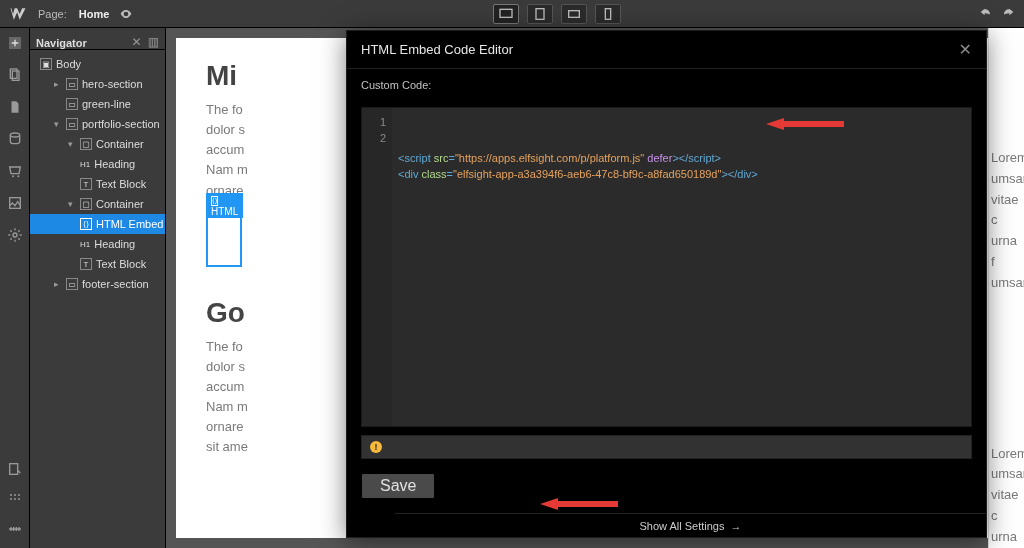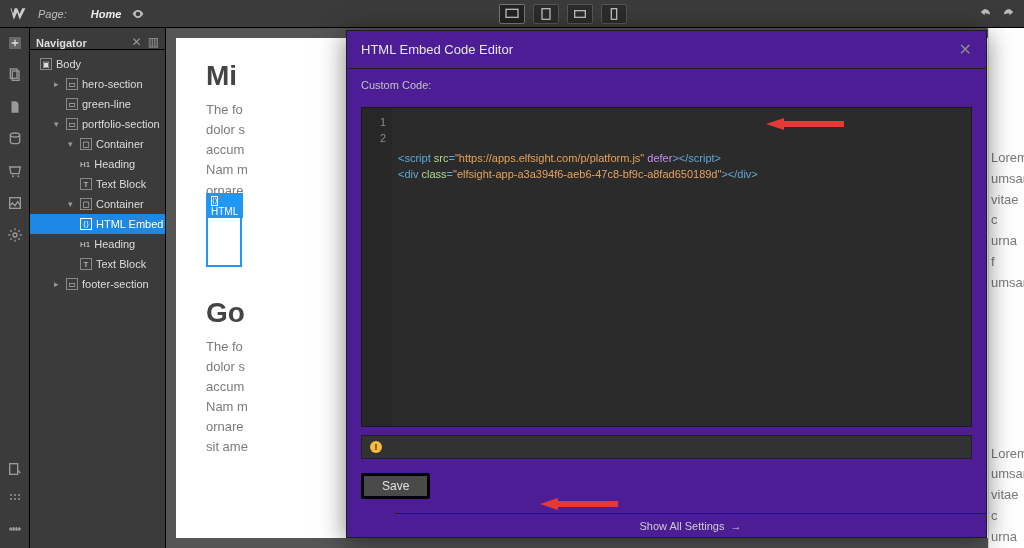--- a/index.html
+++ b/index.html
@@ -2,21 +2,21 @@
 <html><head>
 <meta charset="utf-8">
 <style>
 * { margin:0; padding:0; box-sizing:border-box; font-family:Arial,Helvetica,sans-serif; }
 html,body { width:1024px; height:548px; overflow:hidden; background:#2e2e2e; color:#d4d4d4; font-size:12px; }
 
 
 .topbar { height:28px; background:#3b3b3b; display:flex; align-items:center; padding:0 8px; border-bottom:1px solid #000; }
 .topbar .w-logo { width:20px; height:20px; display:flex; align-items:center; justify-content:center; margin-right:10px; }
 .topbar .w-logo svg { fill:#ccc; }
-.topbar .page-info { color:#bbb; font-size:11px; display:flex; align-items:center; gap:24px;font-style:italic;}
+.topbar .page-info { color:#bbb; font-size:11px; display:flex; align-items:center; gap:12px;}
 .topbar .page-name { color:#eee; font-weight:600;}
 .topbar .eye { width:18px;height:18px; margin-left:8px; display:flex;align-items:center;justify-content:center;}
 .topbar .center { flex:1; display:flex; justify-content:center; gap:8px; }
 .vp-btn { width:26px; height:20px; border:1px solid #555; border-radius:2px; display:flex; align-items:center; justify-content:center; background:#2b2b2b;}
 .vp-btn.active { background:#222; border-color:#777;}
 .vp-btn svg { width:16px; height:16px; stroke:#bbb; fill:none; }
 .topbar .right { display:flex; gap:6px; }
 .topbar .right svg { width:16px;height:16px; fill:#bbb;}
 
 
@@ -44,37 +44,37 @@
 .canvas-wrap { flex:1; background:#555; padding:10px; position:relative;}
 .canvas { background:#fff; width:100%; height:100%; padding:22px 30px; color:#555; overflow:hidden; position:relative;}
 .canvas h2 { font-size:28px; color:#444; font-weight:700; margin-bottom:8px;}
 .canvas p { font-size:13px; line-height:1.55; color:#7a7a7a;}
 .blue-box { margin-top:6px; width:36px; height:60px; border:2px solid #2196f3; position:relative;}
 .blue-box .tag{ position:absolute; top:-16px; left:-2px; background:#2196f3; color:#fff; font-size:10px; padding:1px 5px;}
 .section2 { margin-top:30px;}
 .right-strip { position:absolute; right:0; top:28px; width:36px; background:#fff; height:520px; color:#7a7a7a; font-size:13px; padding:80px 2px 0 2px; line-height:1.6; border-left:1px solid #ddd;}
 
 
-.modal { position:absolute; left:346px; top:30px; width:641px; background:#4c1d95; border:1px solid #1d1d1d; box-shadow:0 4px 24px rgba(0,0,0,.5); display:flex; flex-direction:column; height:508px;}
+.modal { position:absolute; left:346px; top:30px; width:641px; background:#000000; border:1px solid #1d1d1d; box-shadow:0 4px 24px rgba(0,0,0,.5); display:flex; flex-direction:column; height:508px;}
 .modal-head { height:38px; border-bottom:1px solid #222; display:flex; align-items:center; justify-content:space-between; padding:0 14px;}
 .modal-head .t { font-size:13px; color:#e6e6e6;}
 .modal-head .x { color:#8a8a8a; font-size:16px; cursor:pointer;}
 .modal .label { color:#c2c2c2; font-size:11px; padding:10px 14px 16px;}
 .code-area { margin:0 14px 8px; flex:1; background:#2b2b2b; border:1px solid #1a1a1a; display:flex; font-family:Consolas,monospace; font-size:11px; position:relative; overflow:hidden;}
 .code-area .gutter { width:30px; background:#272727; color:#8a8a8a; text-align:right; padding:6px 6px 0 0; line-height:16px;}
 .code-area .code { padding:6px 6px 0 6px; line-height:16px; white-space:pre;margin-top:36px;}
 .tok-tag{color:#5fa8d3;} .tok-attr{color:#b3d98f;} .tok-str{color:#e6a25c;} .tok-kw{color:#c792ea;}
 .arrow { position:absolute; width:78px; height:16px;}
 .arrow svg { width:100%; height:100%;}
 .arrow1 { left:404px; top:8px;}
 .arrow2-wrap { position:absolute; left:540px; top:496px; width:78px; height:16px;}
 .warn { margin:0 14px; height:24px; background:#323232; border:1px solid #222; display:flex; align-items:center; gap:8px; padding:0 8px; font-size:11px; color:#d4d4d4;}
 .warn .ball { width:12px;height:12px;border-radius:50%;background:#f6b93b;color:#2b2b2b;display:flex;align-items:center;justify-content:center;font-size:9px;font-weight:700;}
 .modal-actions { display:flex; gap:14px; padding:14px;}
-.btn { background:#4a4a4a; color:#e0e0e0; border:3px solid #000000; height:26px; padding:0 18px; font-size:12px; border-radius:2px; cursor:pointer;}
+.btn { background:#4a4a4a; color:#e0e0e0; border:1px solid #000000; height:26px; padding:0 18px; font-size:16px; border-radius:2px; cursor:pointer;}
 .modal-foot { height:24px; border-top:1px solid #222; display:flex; align-items:center; justify-content:center; font-size:11px; color:#ccc; gap:6px;margin-left:48px;}
 
 </style>
 </head>
 <body>
 
 <div class="topbar">
   <span class="w-logo">
     <svg viewBox="0 0 24 24">
         <path d="M3 5l4 14 4-9 3 9 7-14h-4l-3 7-3-7h-3l-2 7-2-7z"></path>

